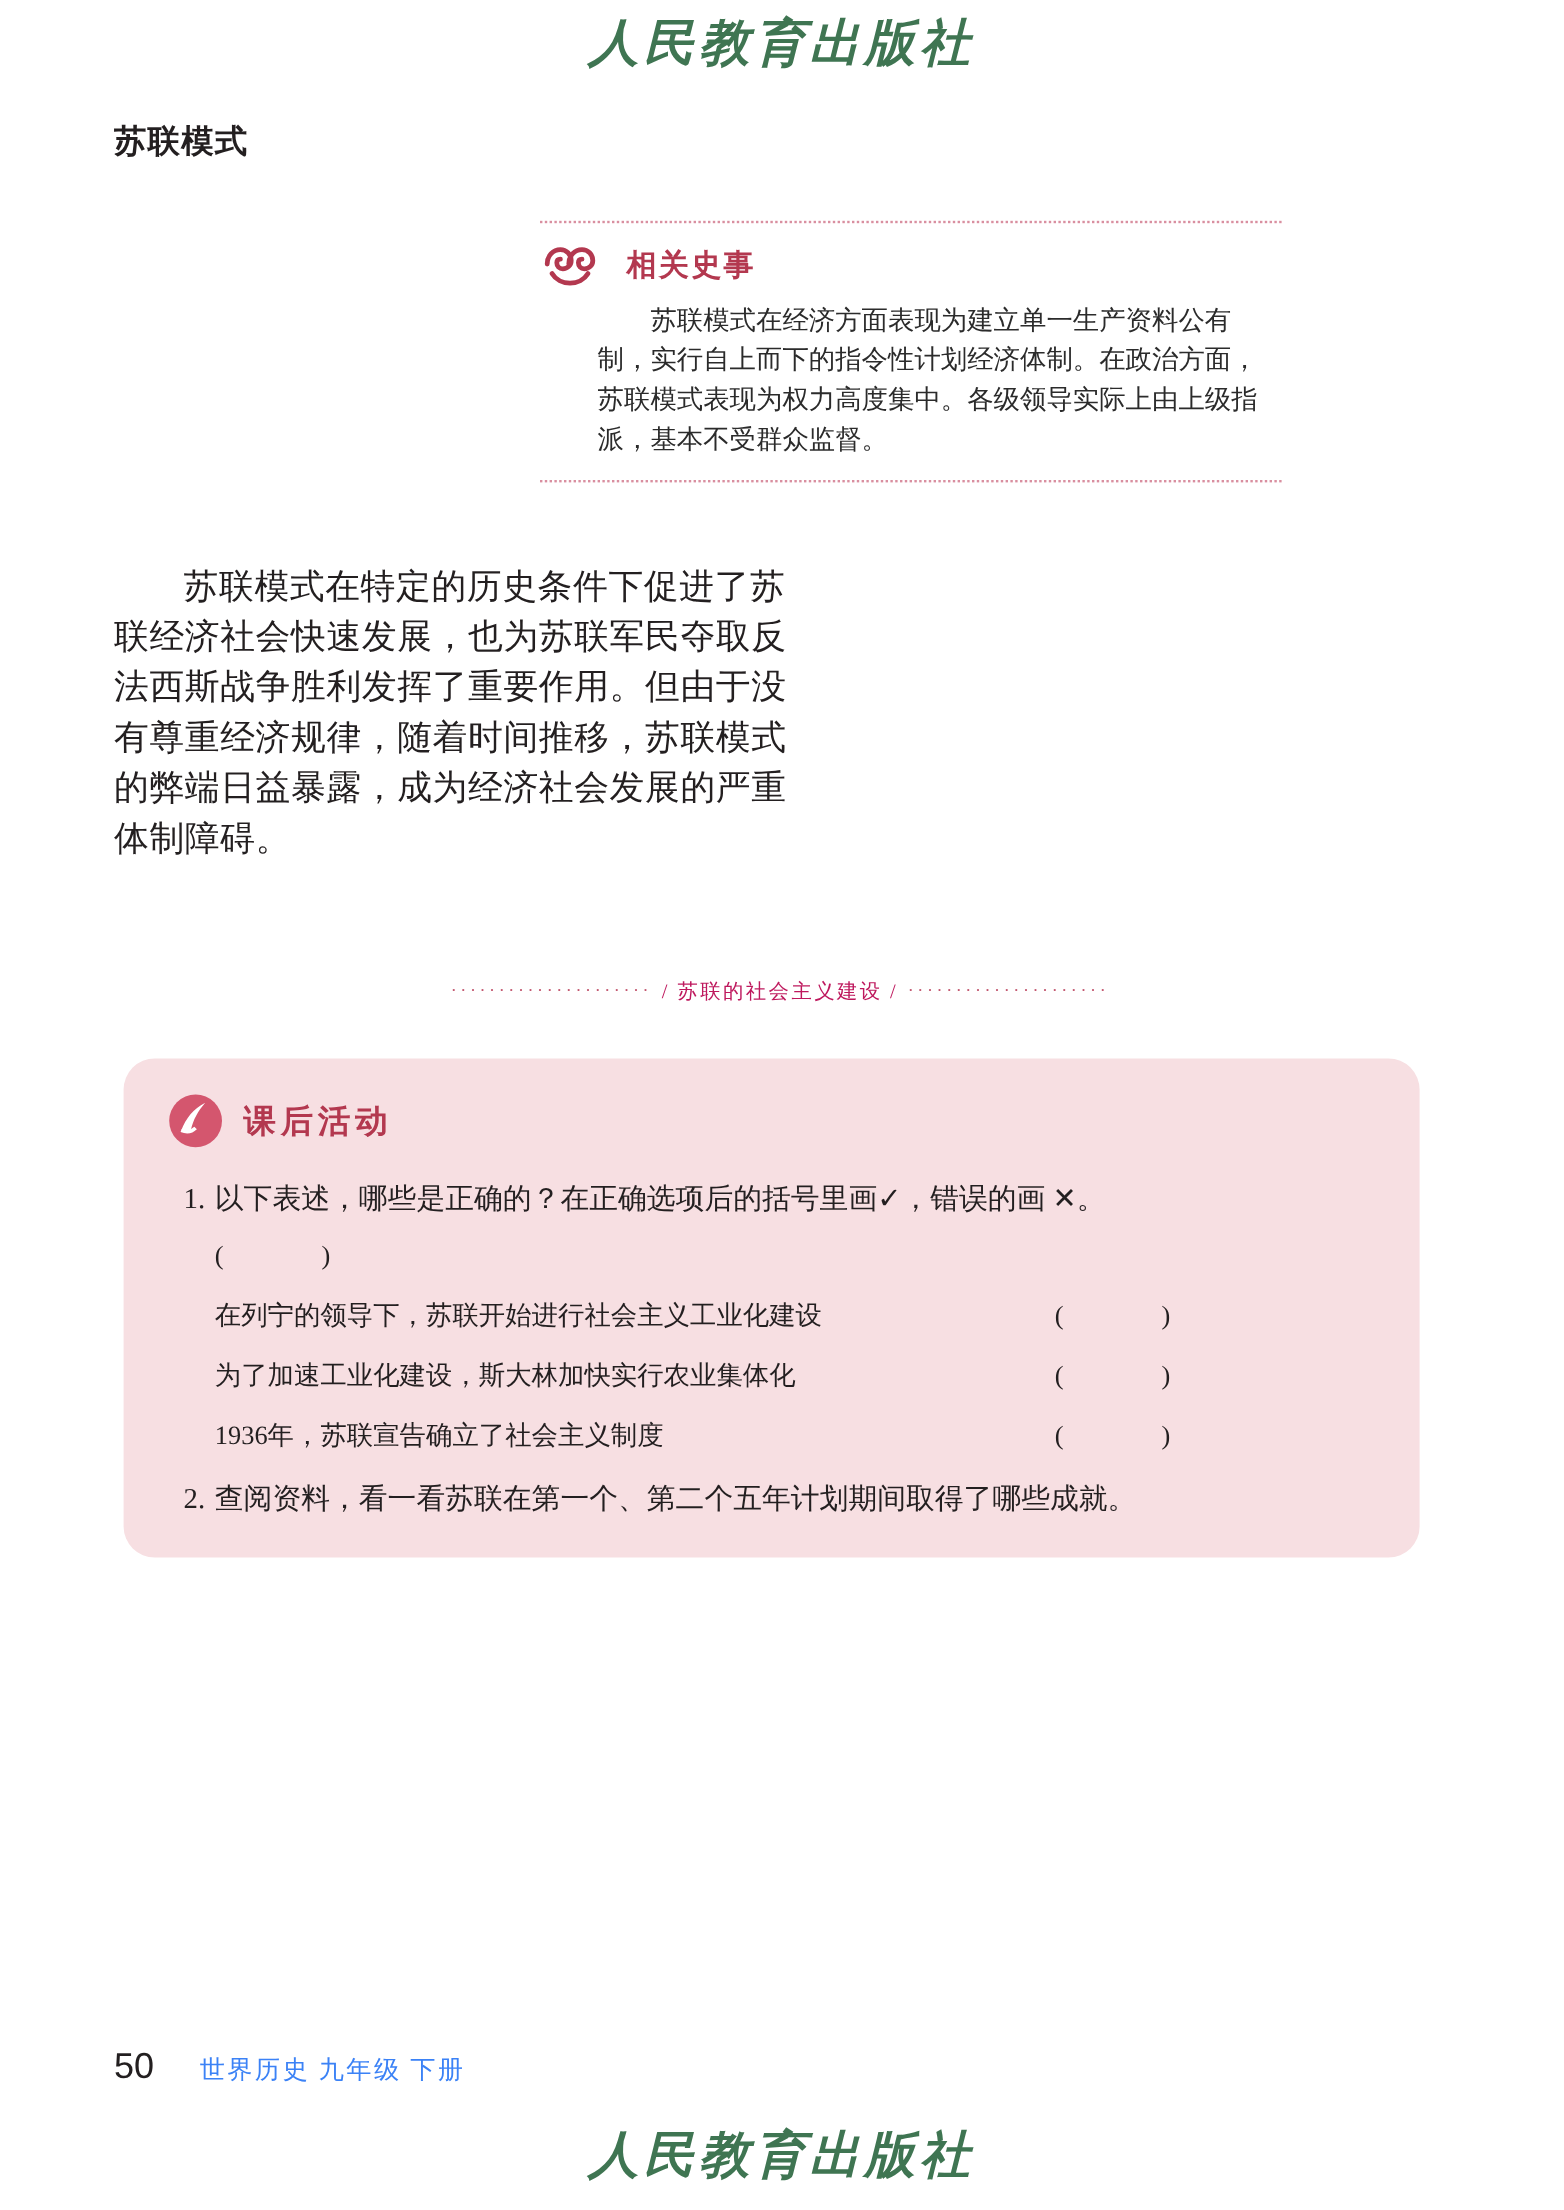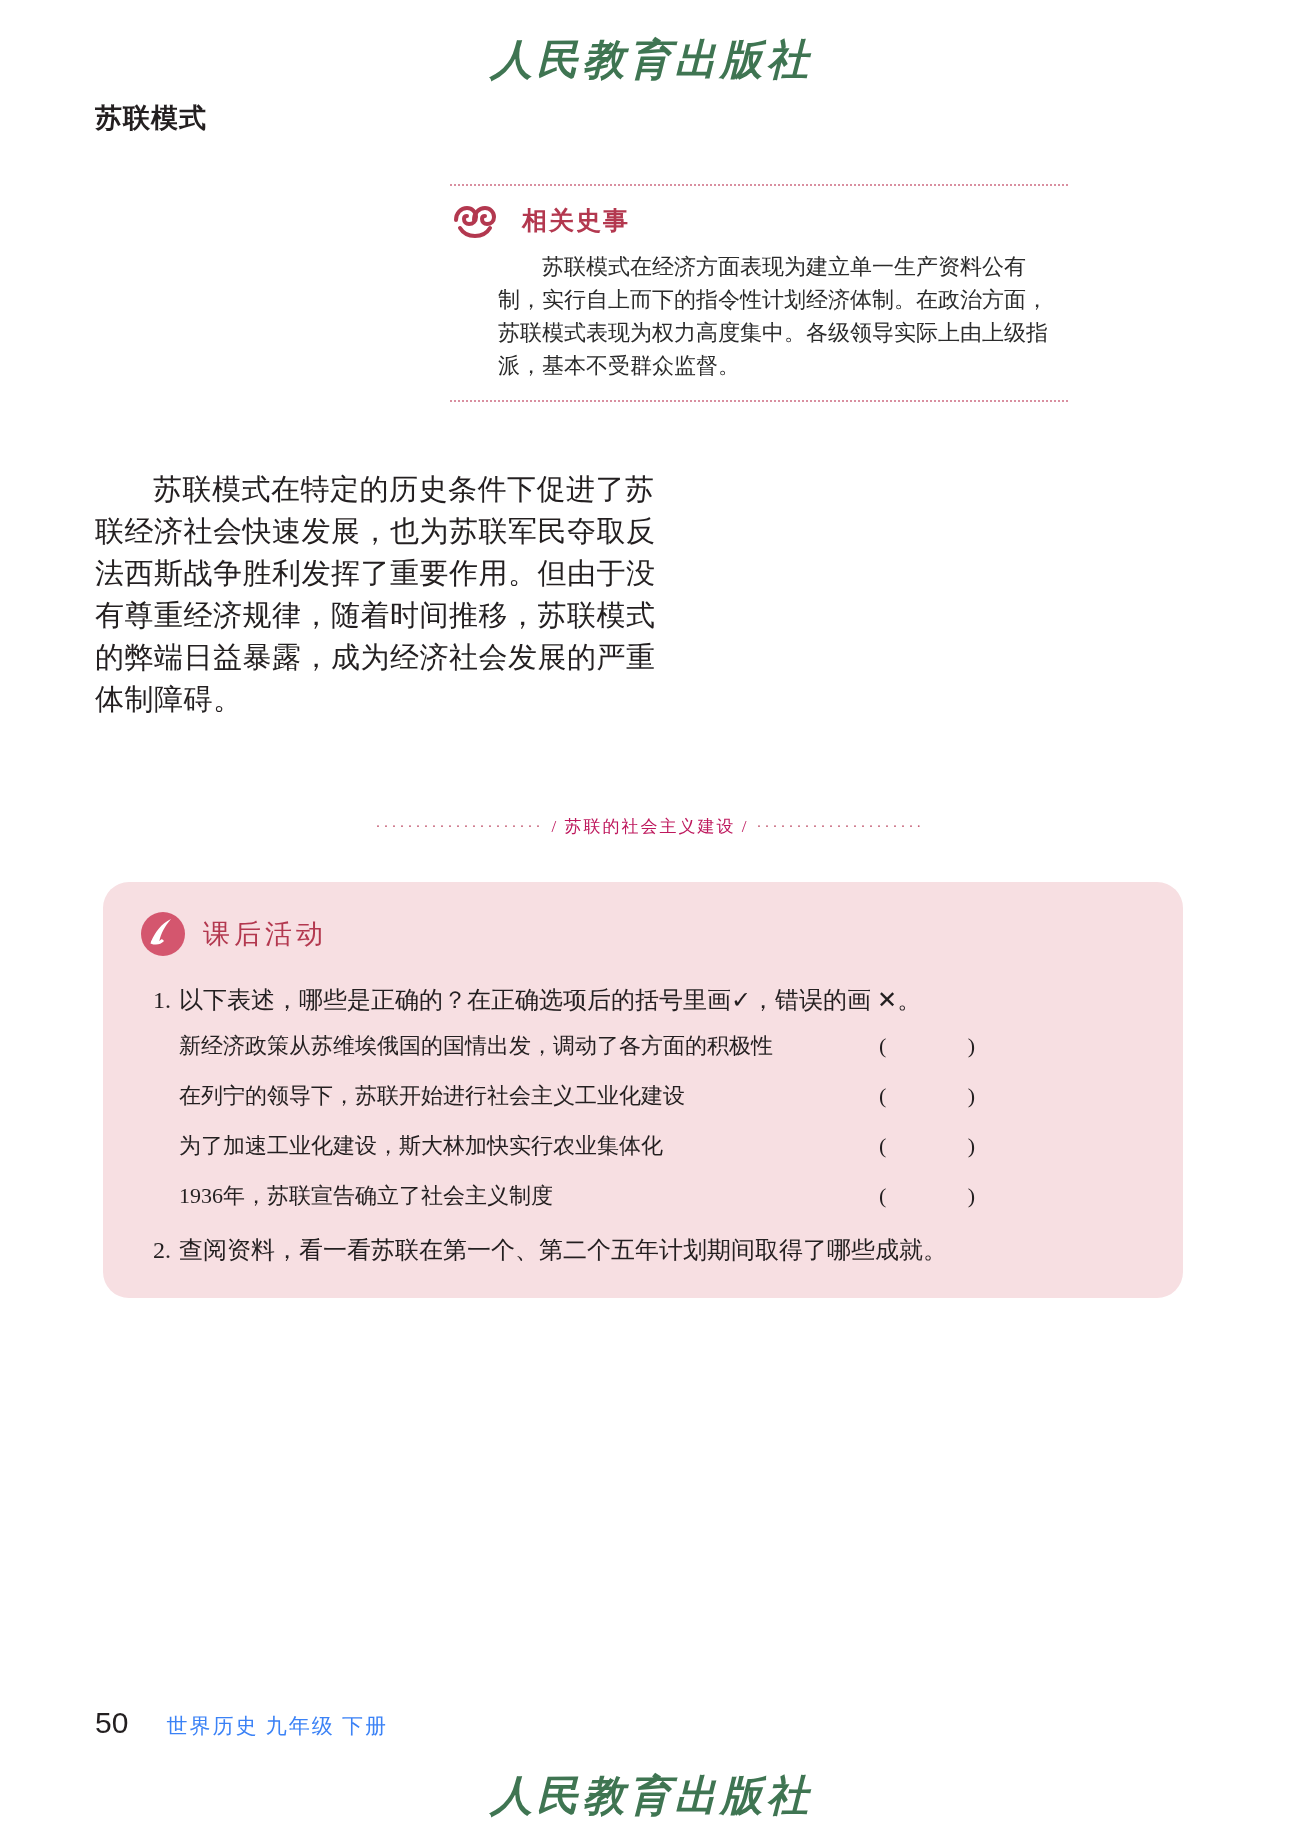--- a/index.html
+++ b/index.html
@@ -22,21 +22,20 @@
     left: 0;
     width: 100%;
     text-align: center;
     color: #2f6a44;
     font-family: "Liberation Serif", serif;
     font-style: italic;
     font-weight: bold;
     font-size: 42px;
     letter-spacing: 4px;
     opacity: .92;
-    margin-top: 24px;
   }
   .publisher-mark.top { top: 8px; }
   .publisher-mark.bottom { bottom: 18px; }
 
   
   .page-body {
     position: absolute;
     left: 95px;
     top: 100px;
     width: 1110px;
@@ -135,21 +134,21 @@
     gap: 14px;
     margin-bottom: 22px;
   }
   .activity-icon {
     width: 52px;
     height: 52px;
     flex: 0 0 auto;
   }
   .activity-title {
     font-family: "Liberation Sans", sans-serif;
-    font-weight: normal;
+    font-weight: bold;
     font-size: 27px;
     color: #b3384f;
     letter-spacing: 4px;
   }
   .q-item {
     display: flex;
     font-size: 24px;
     line-height: 36px;
     margin-bottom: 12px;
   }
@@ -251,21 +250,20 @@
     <div class="q-item">
       <span class="q-num">1.</span>
       <span class="q-text">
         <span>以下表述，哪些是正确的？在正确选项后的括号里画</span><span class="check-glyph">✓</span><span>，错误的画</span>
         <span class="check-glyph">✕</span><span>。</span>
       </span>
     </div>
 
     <div class="opt-list">
       <div class="opt-row">
-        <span class="opt-text">新经济政策从苏维埃俄国的国情出发，调动了各方面的积极性</span>
         <span class="opt-paren">(          )</span>
       </div>
       <div class="opt-row">
         <span class="opt-text">在列宁的领导下，苏联开始进行社会主义工业化建设</span>
         <span class="opt-paren">(          )</span>
       </div>
       <div class="opt-row">
         <span class="opt-text">为了加速工业化建设，斯大林加快实行农业集体化</span>
         <span class="opt-paren">(          )</span>
       </div>

